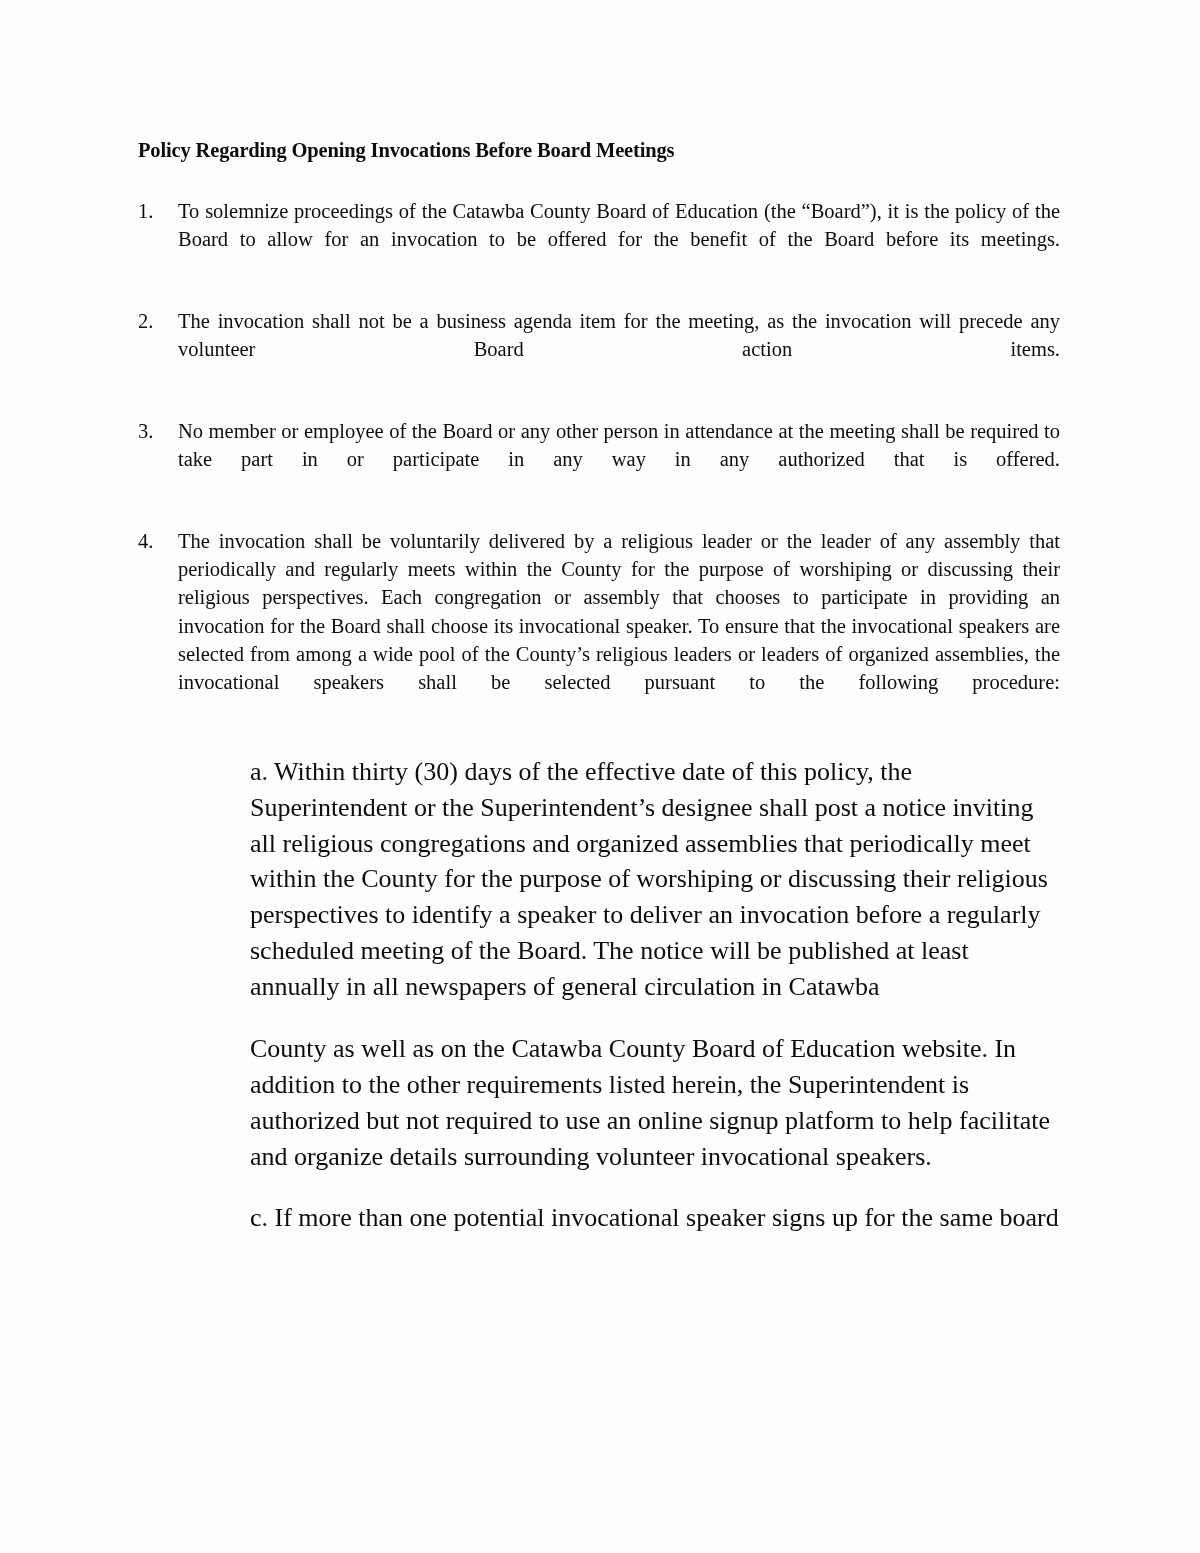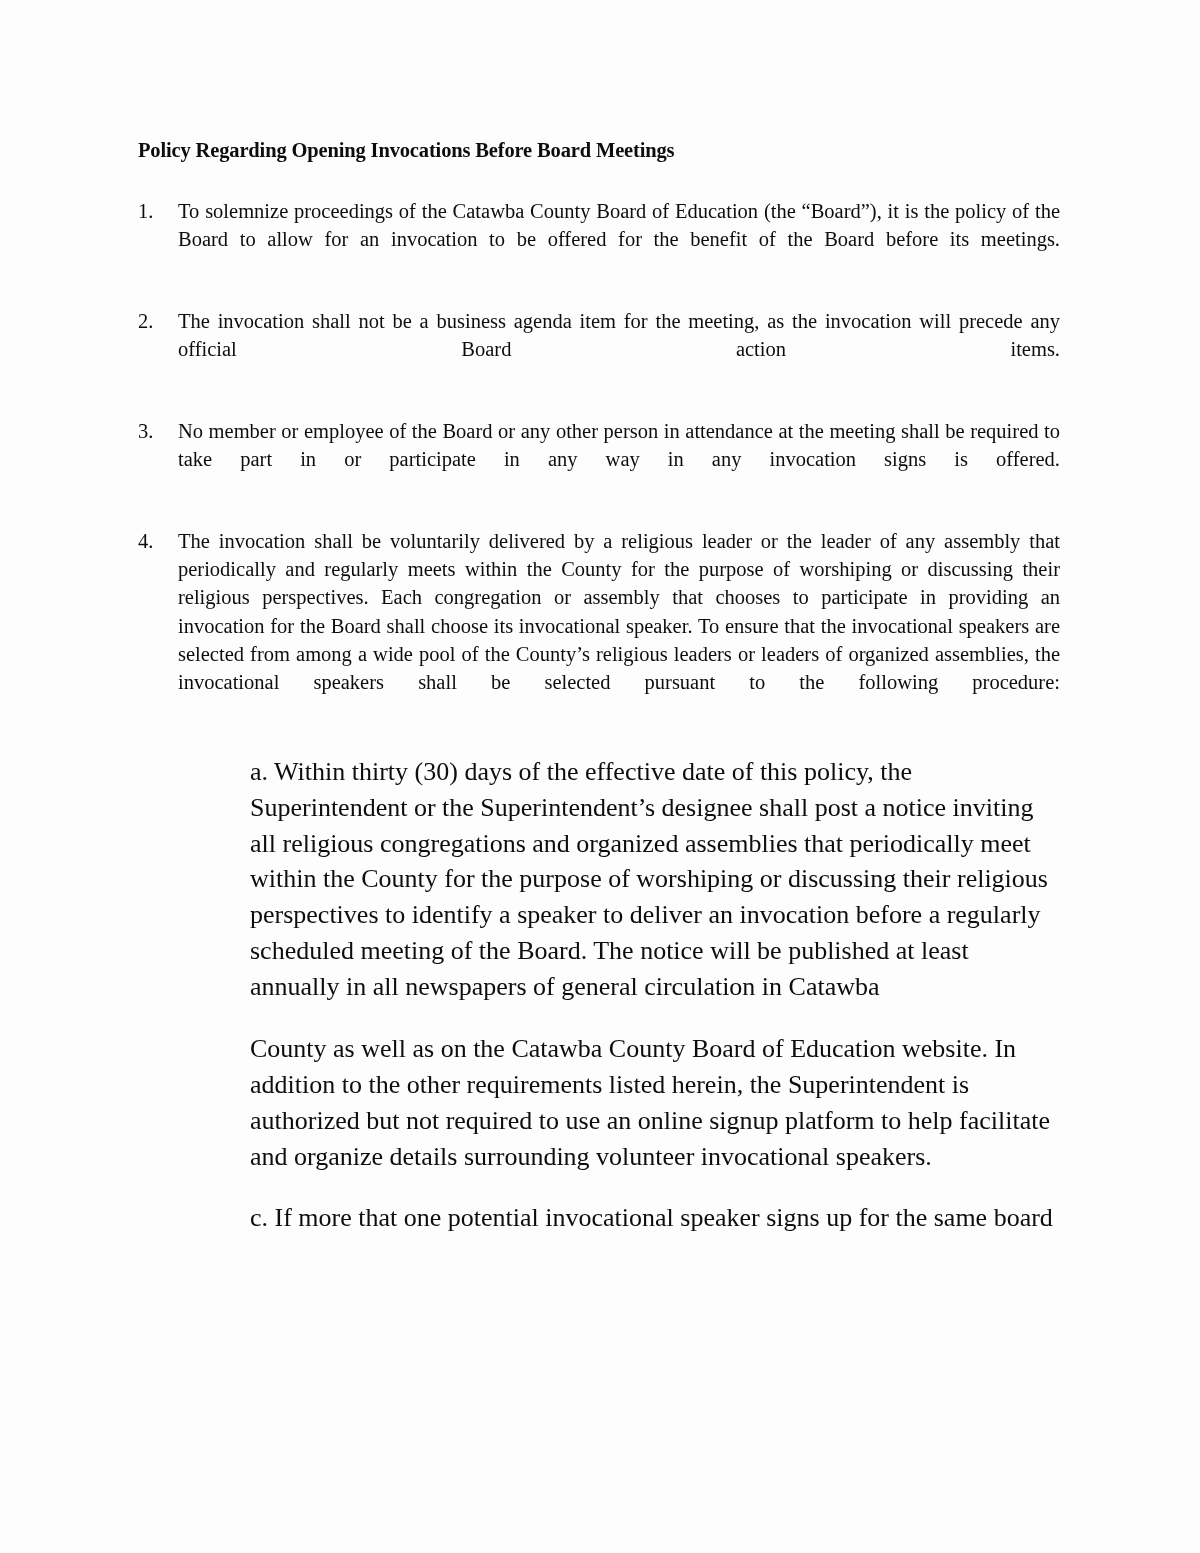--- a/index.html
+++ b/index.html
@@ -101,35 +101,35 @@
 
     <ol class="num-list">
 
       <li class="num-item">
         <span class="num-marker">1.</span>
         <span class="body">To solemnize proceedings of the Catawba County Board of Education (the “Board”), it is the policy of the Board to allow for an invocation to be offered for the benefit of the Board before its meetings.</span>
       </li>
 
       <li class="num-item">
         <span class="num-marker">2.</span>
-        <span class="body">The invocation shall not be a business agenda item for the meeting, as the invocation will precede any official Board action items.</span>
+        <span class="body">The invocation shall not be a business agenda item for the meeting, as the invocation will precede any volunteer Board action items.</span>
       </li>
 
       <li class="num-item">
         <span class="num-marker">3.</span>
-        <span class="body">No member or employee of the Board or any other person in attendance at the meeting shall be required to take part in or participate in any way in any invocation signs is offered.</span>
+        <span class="body">No member or employee of the Board or any other person in attendance at the meeting shall be required to take part in or participate in any way in any authorized that is offered.</span>
       </li>
 
       <li class="num-item">
         <span class="num-marker">4.</span>
         <span class="body">The invocation shall be voluntarily delivered by a religious leader or the leader of any assembly that periodically and regularly meets within the County for the purpose of worshiping or discussing their religious perspectives. Each congregation or assembly that chooses to participate in providing an invocation for the Board shall choose its invocational speaker. To ensure that the invocational speakers are selected from among a wide pool of the County’s religious leaders or leaders of organized assemblies, the invocational speakers shall be selected pursuant to the following procedure:</span>
       </li>
 
     </ol>
 
     <div class="sub-block">
       <p class="sub-para">a. Within thirty (30) days of the effective date of this policy, the Superintendent or the Superintendent’s designee shall post a notice inviting all religious congregations and organized assemblies that periodically meet within the County for the purpose of worshiping or discussing their religious perspectives to identify a speaker to deliver an invocation before a regularly scheduled meeting of the Board. The notice will be published at least annually in all newspapers of general circulation in Catawba</p>
       <p class="sub-para">County as well as on the Catawba County Board of Education website. In addition to the other requirements listed herein, the Superintendent is authorized but not required to use an online signup platform to help facilitate and organize details surrounding volunteer invocational speakers.</p>
-      <p class="sub-para tight">c. If more that one potential invocational speaker signs up for the same board</p>
+      <p class="sub-para tight">c. If more than one potential invocational speaker signs up for the same board</p>
     </div>
 
   </div>
 </div>
 
 </body></html>

